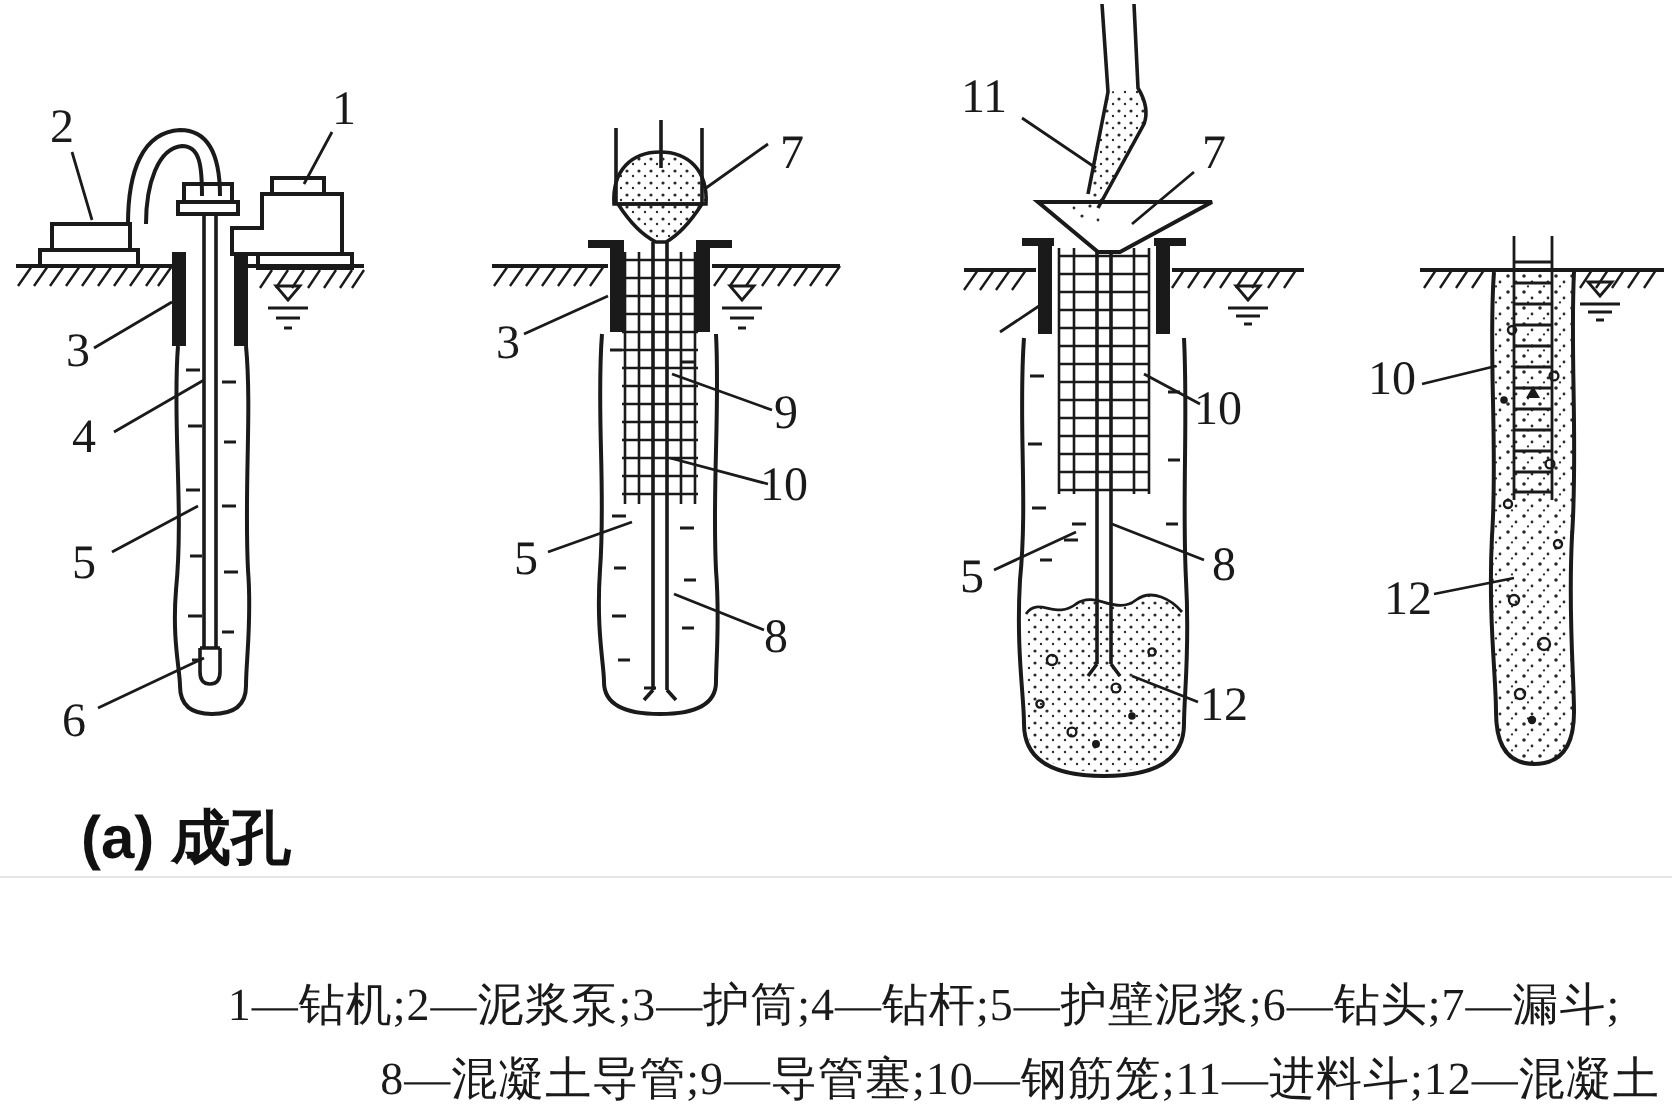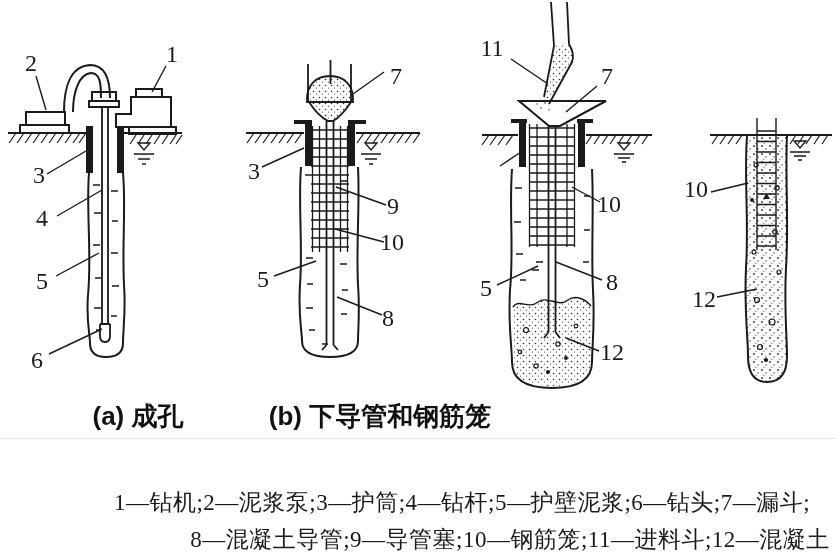--- a/index.html
+++ b/index.html
@@ -1,21 +1,21 @@
 <!DOCTYPE html>
 <html><head>
 <meta charset="utf-8">
 <style>
   html,body{margin:0;padding:0;background:#ffffff;}
   #stage{position:relative;width:836px;height:554px;background:#ffffff;overflow:hidden;
          font-family:"Liberation Serif",serif;}
   #fig-svg{position:absolute;left:0;top:0;}
   .callout{font-family:"Liberation Serif",serif;font-size:24px;fill:#1a1a1a;}
   .caption{position:absolute;top:399px;transform:translateX(-50%);white-space:nowrap;
-           font-family:"Liberation Sans",sans-serif;font-weight:bold;font-size:26px;color:#111;margin-left:45px;}
+           font-family:"Liberation Sans",sans-serif;font-weight:bold;font-size:30px;color:#111;}
   .legend-line{position:absolute;left:0;width:100%;text-align:center;
            font-family:"Liberation Serif",serif;font-size:23px;color:#1a1a1a;letter-spacing:0.5px;padding-left:44px;}
   #legend-1{top:487px;}
   #legend-2{top:524px;margin-left:48px;}
   .divider{position:absolute;left:0;top:438px;width:100%;height:1px;background:#e6e6e6;}
   .ln{stroke:#1a1a1a;fill:none;}
 </style>
 </head>
 <body>
 
@@ -220,20 +220,19 @@
     </g>
 
     <path class="ln" stroke-width="1.4" d="M711,192 L748,183 M717,297 L757,289"></path>
 
     <text class="callout" text-anchor="middle" x="696" y="197">10</text>
     <text class="callout" text-anchor="middle" x="704" y="307">12</text>
   </g>
 </svg>
 
 <div class="caption" style="left:93px">(a) 成孔</div>
-<div class="caption" style="left:335px">(b) 下导管和钢筋笼</div>
 
 <div class="divider"></div>
 
 <div id="legend-1" class="legend-line">1—钻机;2—泥浆泵;3—护筒;4—钻杆;5—护壁泥浆;6—钻头;7—漏斗;</div>
 <div id="legend-2" class="legend-line">8—混凝土导管;9—导管塞;10—钢筋笼;11—进料斗;12—混凝土</div>
 
 </div>
 
 </body></html>

